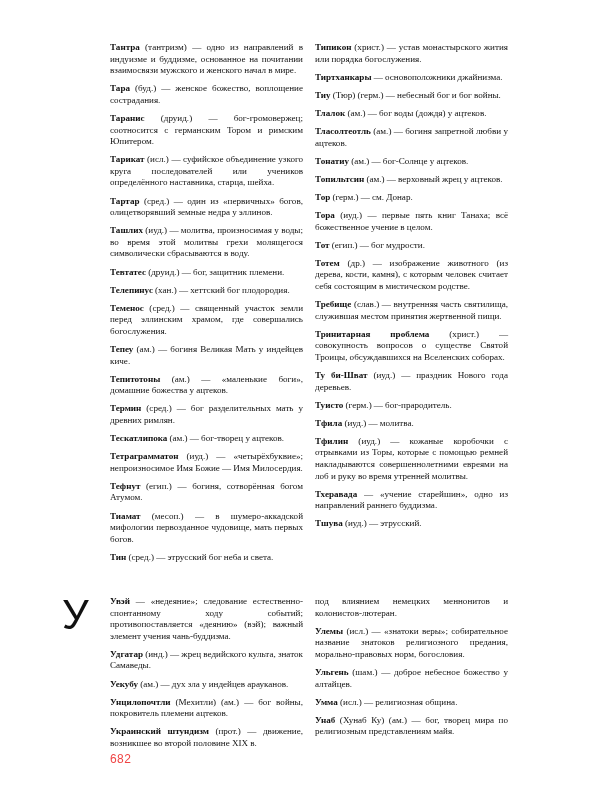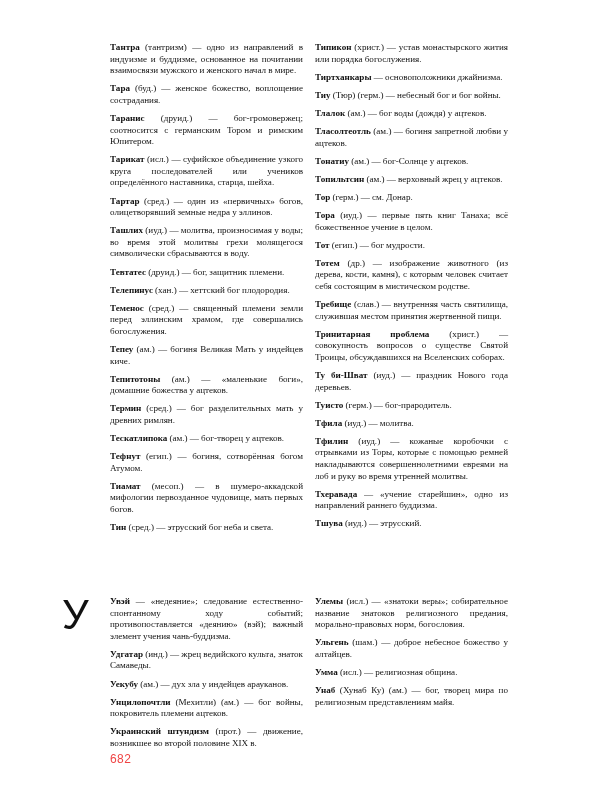--- a/index.html
+++ b/index.html
@@ -82,25 +82,26 @@
   <div class="section section-top">
     <div class="col" id="top-left">
         <p class="entry"><span class="hw">Тантра</span><span> (тантризм) — одно из направлений в индуизме и буддизме, основанное на почитании взаимосвязи мужского и женского начал в мире.</span></p>
         <p class="entry"><span class="hw">Тара</span><span> (буд.) — женское божество, воплощение сострадания.</span></p>
         <p class="entry"><span class="hw">Таранис</span><span> (друид.) — бог-громовержец; соотносится с германским Тором и римским Юпитером.</span></p>
         <p class="entry"><span class="hw">Тарикат</span><span> (исл.) — суфийское объединение узкого круга последователей или учеников определённого наставника, старца, шейха.</span></p>
         <p class="entry"><span class="hw">Тартар</span><span> (сред.) — один из «первичных» богов, олицетворявший земные недра у эллинов.</span></p>
         <p class="entry"><span class="hw">Ташлих</span><span> (иуд.) — молитва, произносимая у воды; во время этой молитвы грехи молящегося символически сбрасываются в воду.</span></p>
         <p class="entry"><span class="hw">Тевтатес</span><span> (друид.) — бог, защитник племени.</span></p>
         <p class="entry"><span class="hw">Телепинус</span><span> (хан.) — хеттский бог плодородия.</span></p>
-        <p class="entry"><span class="hw">Теменос</span><span> (сред.) — священный племени земли перед эллинским храмом, где совершались богослужения.</span></p>
+        <p class="entry"><span class="hw">Теменос</span><span> (сред.) — священный участок земли перед эллинским храмом, где совершались богослужения.</span></p>
         <p class="entry"><span class="hw">Тепеу</span><span> (ам.) — богиня Великая Мать у индейцев киче.</span></p>
         <p class="entry"><span class="hw">Тепитотоны</span><span> (ам.) — «маленькие боги», домашние божества у ацтеков.</span></p>
         <p class="entry"><span class="hw">Термин</span><span> (сред.) — бог разделительных мать у древних римлян.</span></p>
         <p class="entry"><span class="hw">Тескатлипока</span><span> (ам.) — бог-творец у ацтеков.</span></p>
+        <p class="entry"><span class="hw">Тетраграмматон</span><span> (иуд.) — «четырёхбуквие»; непроизносимое Имя Божие — Имя Милосердия.</span></p>
         <p class="entry"><span class="hw">Тефнут</span><span> (егип.) — богиня, сотворённая богом Атумом.</span></p>
         <p class="entry"><span class="hw">Тиамат</span><span> (месоп.) — в шумеро-аккадской мифологии первозданное чудовище, мать первых богов.</span></p>
         <p class="entry"><span class="hw">Тин</span><span> (сред.) — этрусский бог неба и света.</span></p>
       </div>
     <div class="col" id="top-right">
         <p class="entry"><span class="hw">Типикон</span><span> (христ.) — устав монастырского жития или порядка богослужения.</span></p>
         <p class="entry"><span class="hw">Тиртханкары</span><span> — основоположники джайнизма.</span></p>
         <p class="entry"><span class="hw">Тиу</span><span> (Тюр) (герм.) — небесный бог и бог войны.</span></p>
         <p class="entry"><span class="hw">Тлалок</span><span> (ам.) — бог воды (дождя) у ацтеков.</span></p>
         <p class="entry"><span class="hw">Тласолтеотль</span><span> (ам.) — богиня запретной любви у ацтеков.</span></p>
@@ -125,20 +126,21 @@
 
   <div class="section section-bottom">
     <div class="col" id="bot-left">
         <p class="entry"><span class="hw">Увэй</span><span> — «недеяние»; следование естественно-спонтанному ходу событий; противопоставляется «деянию» (вэй); важный элемент учения чань-буддизма.</span></p>
         <p class="entry"><span class="hw">Удгатар</span><span> (инд.) — жрец ведийского культа, знаток Самаведы.</span></p>
         <p class="entry"><span class="hw">Уекубу</span><span> (ам.) — дух зла у индейцев арауканов.</span></p>
         <p class="entry"><span class="hw">Унцилопочтли</span><span> (Мехитли) (ам.) — бог войны, покровитель племени ацтеков.</span></p>
         <p class="entry"><span class="hw">Украинский штундизм</span><span> (прот.) — движение, возникшее во второй половине XIX в.</span></p>
       </div>
     <div class="col" id="bot-right">
+        <p class="entry"><span class="hw"></span><span>под влиянием немецких меннонитов и колонистов-лютеран.</span></p>
         <p class="entry"><span class="hw">Улемы</span><span> (исл.) — «знатоки веры»; собирательное название знатоков религиозного предания, морально-правовых норм, богословия.</span></p>
         <p class="entry"><span class="hw">Ульгень</span><span> (шам.) — доброе небесное божество у алтайцев.</span></p>
         <p class="entry"><span class="hw">Умма</span><span> (исл.) — религиозная община.</span></p>
         <p class="entry"><span class="hw">Унаб</span><span> (Хунаб Ку) (ам.) — бог, творец мира по религиозным представлениям майя.</span></p>
       </div>
   </div>
 
   <div class="folio">682</div>
 
 </div>

